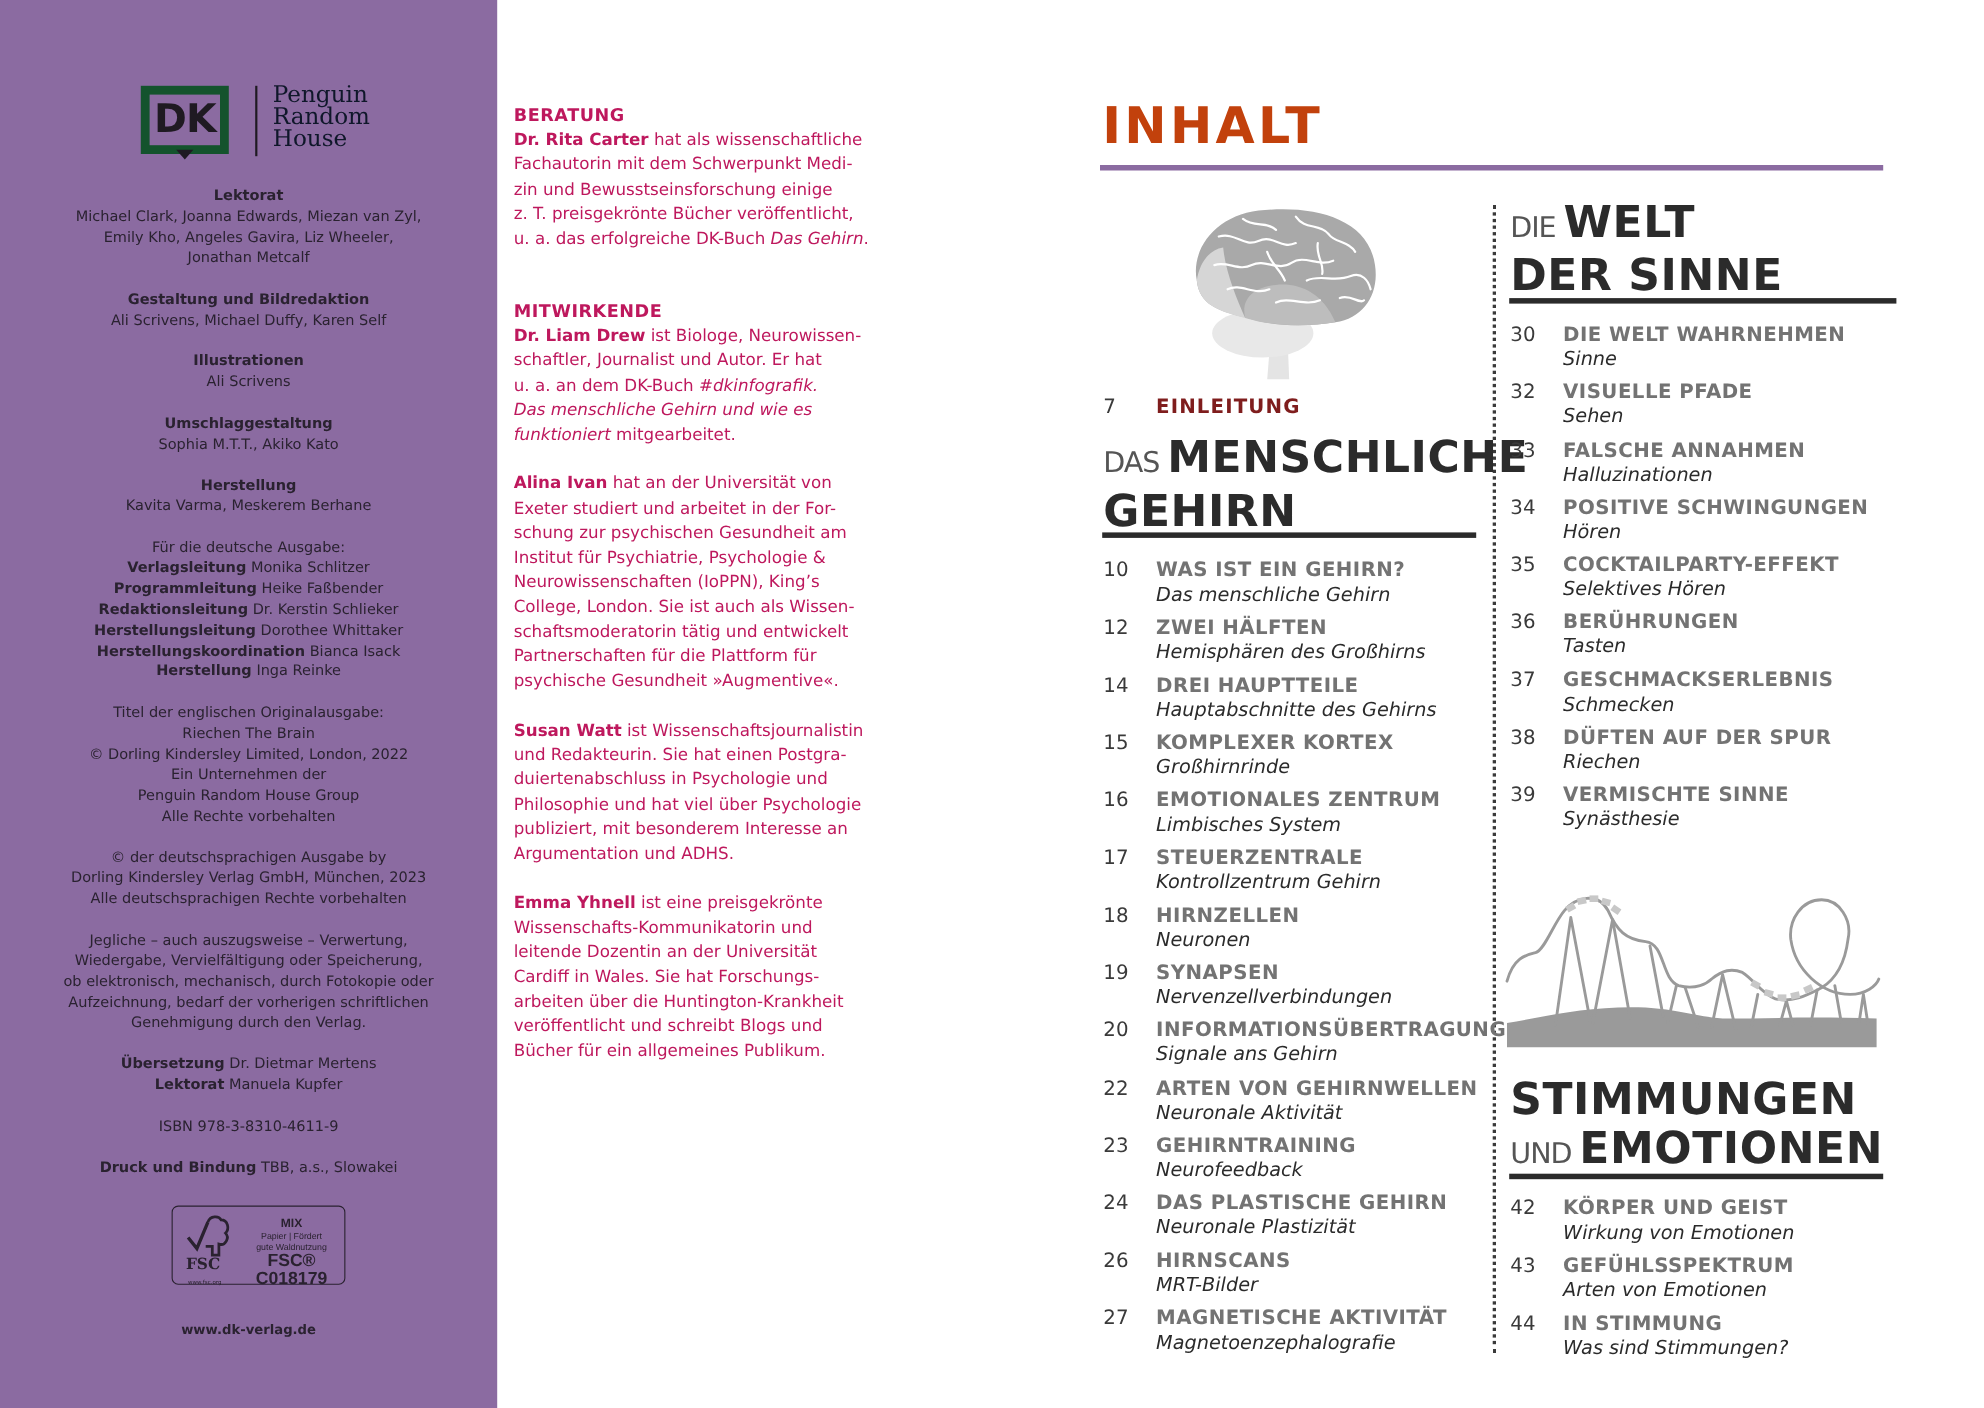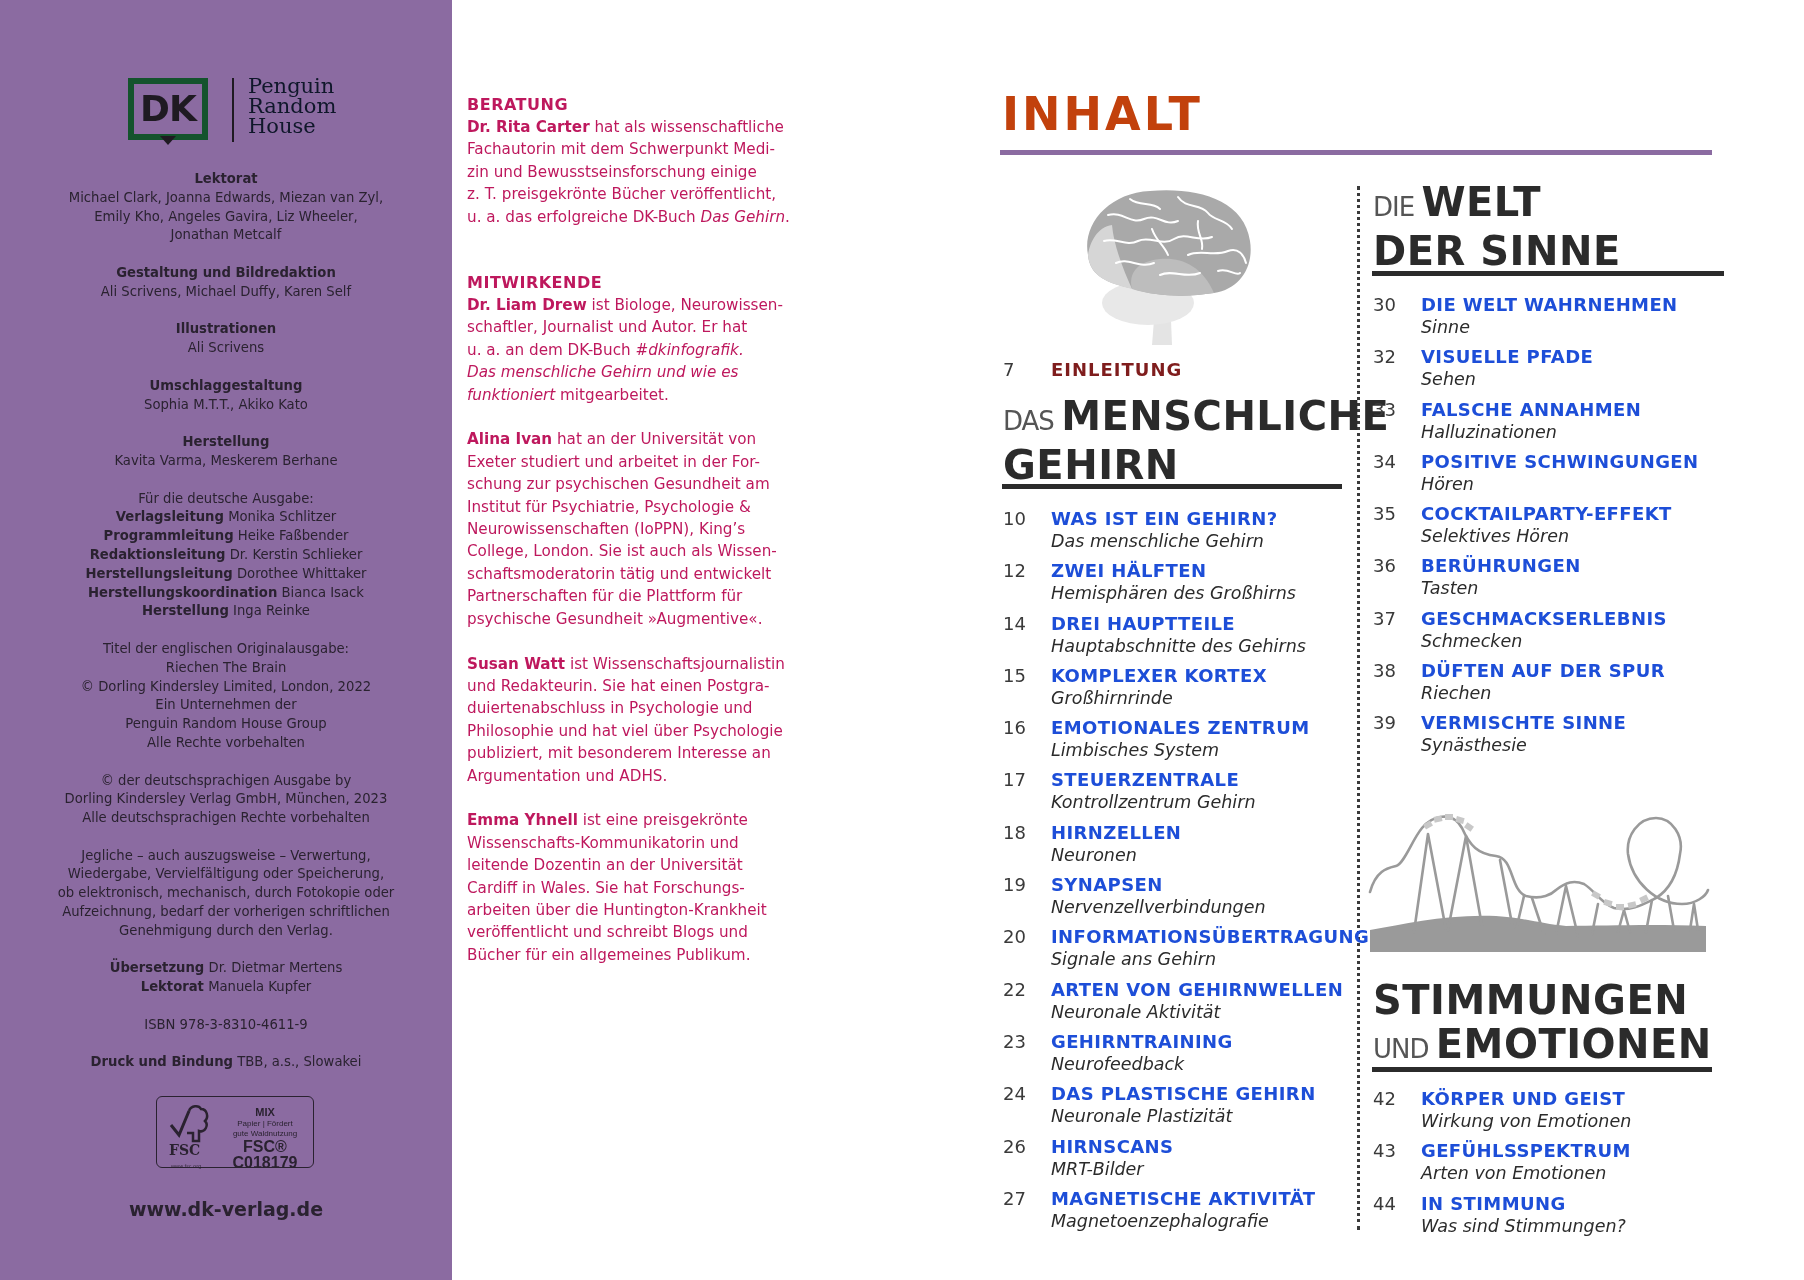--- a/index.html
+++ b/index.html
@@ -10,21 +10,21 @@
     }
     
     .imprint {
       position: absolute; left: 0; top: 0; width: 452px; height: 1280px;
       background: #8b6ba1; color: #2a2230; text-align: center;
       font-size: 13.2px; line-height: 18.8px;
     }
     .logo { position: absolute; left: 128px; top: 78px; width: 230px; height: 70px; }
     .logo .dk-box {
       position: absolute; left: 0; top: 0; width: 80px; height: 62px;
-      border: 6px solid #14532d; box-sizing: border-box;
+      border: 8px solid #14532d; box-sizing: border-box;
       display: flex; align-items: center; justify-content: center;
       font-family: "DejaVu Sans", sans-serif; font-weight: bold; font-size: 36px; color: #1f1a22;
       letter-spacing: -1px;
     }
     .logo .dk-notch {
       position: absolute; left: 32px; top: 58px; width: 16px; height: 10px;
     }
     .logo .divider { position: absolute; left: 104px; top: 0; width: 2px; height: 64px; background: #1f1a22; }
     .logo .prh {
       position: absolute; left: 120px; top: -2px; text-align: left;
@@ -37,21 +37,21 @@
       position: absolute; left: 156px; top: 1096px; width: 158px; height: 72px;
       border: 1.5px solid #2a2230; border-radius: 6px; box-sizing: border-box;
     }
     .fsc .tree { position: absolute; left: 10px; top: 6px; width: 44px; height: 42px; }
     .fsc .fsc-name { position: absolute; left: 12px; top: 44px; font-family: "DejaVu Serif", serif; font-size: 14px; font-weight: bold; }
     .fsc .fsc-url { position: absolute; left: 14px; top: 60px; font-size: 5px; }
     .fsc .fsc-right { position: absolute; left: 62px; top: 8px; width: 92px; text-align: center; font-family: "Liberation Sans", sans-serif; }
     .fsc .mix { font-weight: bold; font-size: 11px; line-height: 14px; }
     .fsc .paper { font-size: 8px; line-height: 10px; }
     .fsc .code { font-weight: bold; font-size: 16px; line-height: 16px; }
-    .website { position: absolute; left: 0; width: 452px; top: 1200px; font-weight: bold; font-size: 19px; }
+    .website { position: absolute; left: 0; width: 452px; top: 1200px; font-weight: bold; font-size: 12px; }
 
     
     .contrib {
       position: absolute; left: 467px; top: 94px; width: 340px;
       font-size: 15.2px; line-height: 22.4px; color: #be185d;
     }
     .contrib h3 { margin: 0; font-size: 16px; font-weight: bold; letter-spacing: 0.5px; line-height: 22px; }
     .contrib p { margin: 0; }
     .contrib .gap-lg { height: 44px; }
     .contrib .gap { height: 22.4px; }
@@ -73,21 +73,21 @@
 
     .sec-head { position: absolute; font-size: 40px; line-height: 44px; color: #2b2b2b; letter-spacing: 0.5px; }
     .sec-head .light { font-weight: normal; font-family: "DejaVu Sans", sans-serif; color: #555; letter-spacing: -1px; font-size: 26px; }
     .sec-head .bold { font-weight: bold; }
     .sec-rule { position: absolute; height: 5px; background: #2b2b2b; }
 
     .entries { position: absolute; }
     .entry { display: flex; height: 52.3px; }
     .entry .num { width: 48px; font-size: 18px; line-height: 22px; color: #3a3a3a; }
     .entry .txt { display: flex; flex-direction: column; }
-    .entry .main { font-weight: bold; font-size: 18px; line-height: 22px; color: #1d4ed8; letter-spacing: 0.4px; }
+    .entry .main { font-weight: bold; font-size: 18px; line-height: 22px; color: #737373; letter-spacing: 0.4px; }
     .entry .sub { font-style: italic; font-size: 17.5px; line-height: 22px; color: #2b2b2b; }
 
     .coaster { position: absolute; left: 1366px; top: 800px; width: 346px; height: 160px; }
   </style>
 </head>
 <body>
 
 <div class="imprint">
   <div class="logo">
     <div class="dk-box">

